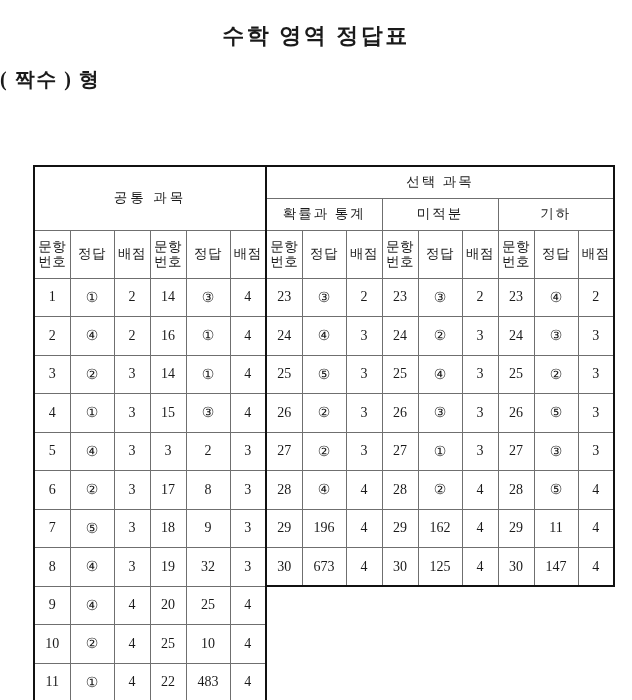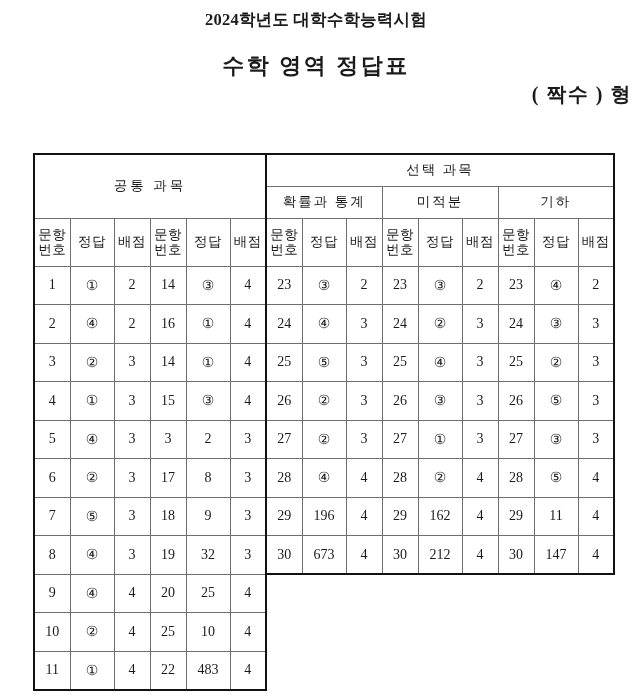--- a/index.html
+++ b/index.html
@@ -25,26 +25,26 @@
   }
   .title-sub {
     text-align: center;
     font-size: 22px;
     font-weight: bold;
     letter-spacing: 2.5px;
     margin-top: 22px;
     line-height: 1.25;
   }
   .title-form {
-    text-align: right;
+    text-align: left;
     font-size: 20px;
     font-weight: bold;
     letter-spacing: 1.5px;
     line-height: 1.3;
-    margin-top: 2px;
+    margin-top: 16px;
   }
 
   
   .table-wrap {
     position: absolute;
     left: 33px;
     top: 143px;
     width: 550px;
   }
   table.answer-table {
@@ -102,21 +102,20 @@
   .col-ans  { width: 44px; }
   .col-pt   { width: 36px; }
 
   .circle-ans { font-size: 14px; }
 </style>
 </head>
 <body>
 
 <div class="page">
 
-  <div class="title-main">2024학년도 대학수학능력시험</div>
 
   <div class="title-sub">수학 영역 정답표</div>
 
   <div class="title-form">( 짝수 ) 형</div>
 
   <div class="table-wrap">
     <table class="answer-table">
       <colgroup>
         <col class="col-num">
           <col class="col-ans">
@@ -304,21 +303,21 @@
             <td class="outer-l">8</td>
             <td class="circle-ans">④</td>
             <td>3</td>
             <td>19</td>
             <td>32</td>
             <td class="grp-sep-r">3</td>
             <td class="grp-sep-l outer-b">30</td>
             <td class="outer-b">673</td>
             <td class="outer-b">4</td>
             <td class="outer-b">30</td>
-            <td class="outer-b">212</td>
+            <td class="outer-b">125</td>
             <td class="outer-b">4</td>
             <td class="outer-b">30</td>
             <td class="outer-b">147</td>
             <td class="outer-r outer-b">4</td>
           </tr>
           <tr class="data-row">
             <td class="outer-l">9</td>
             <td class="circle-ans">④</td>
             <td>4</td>
             <td>20</td>

